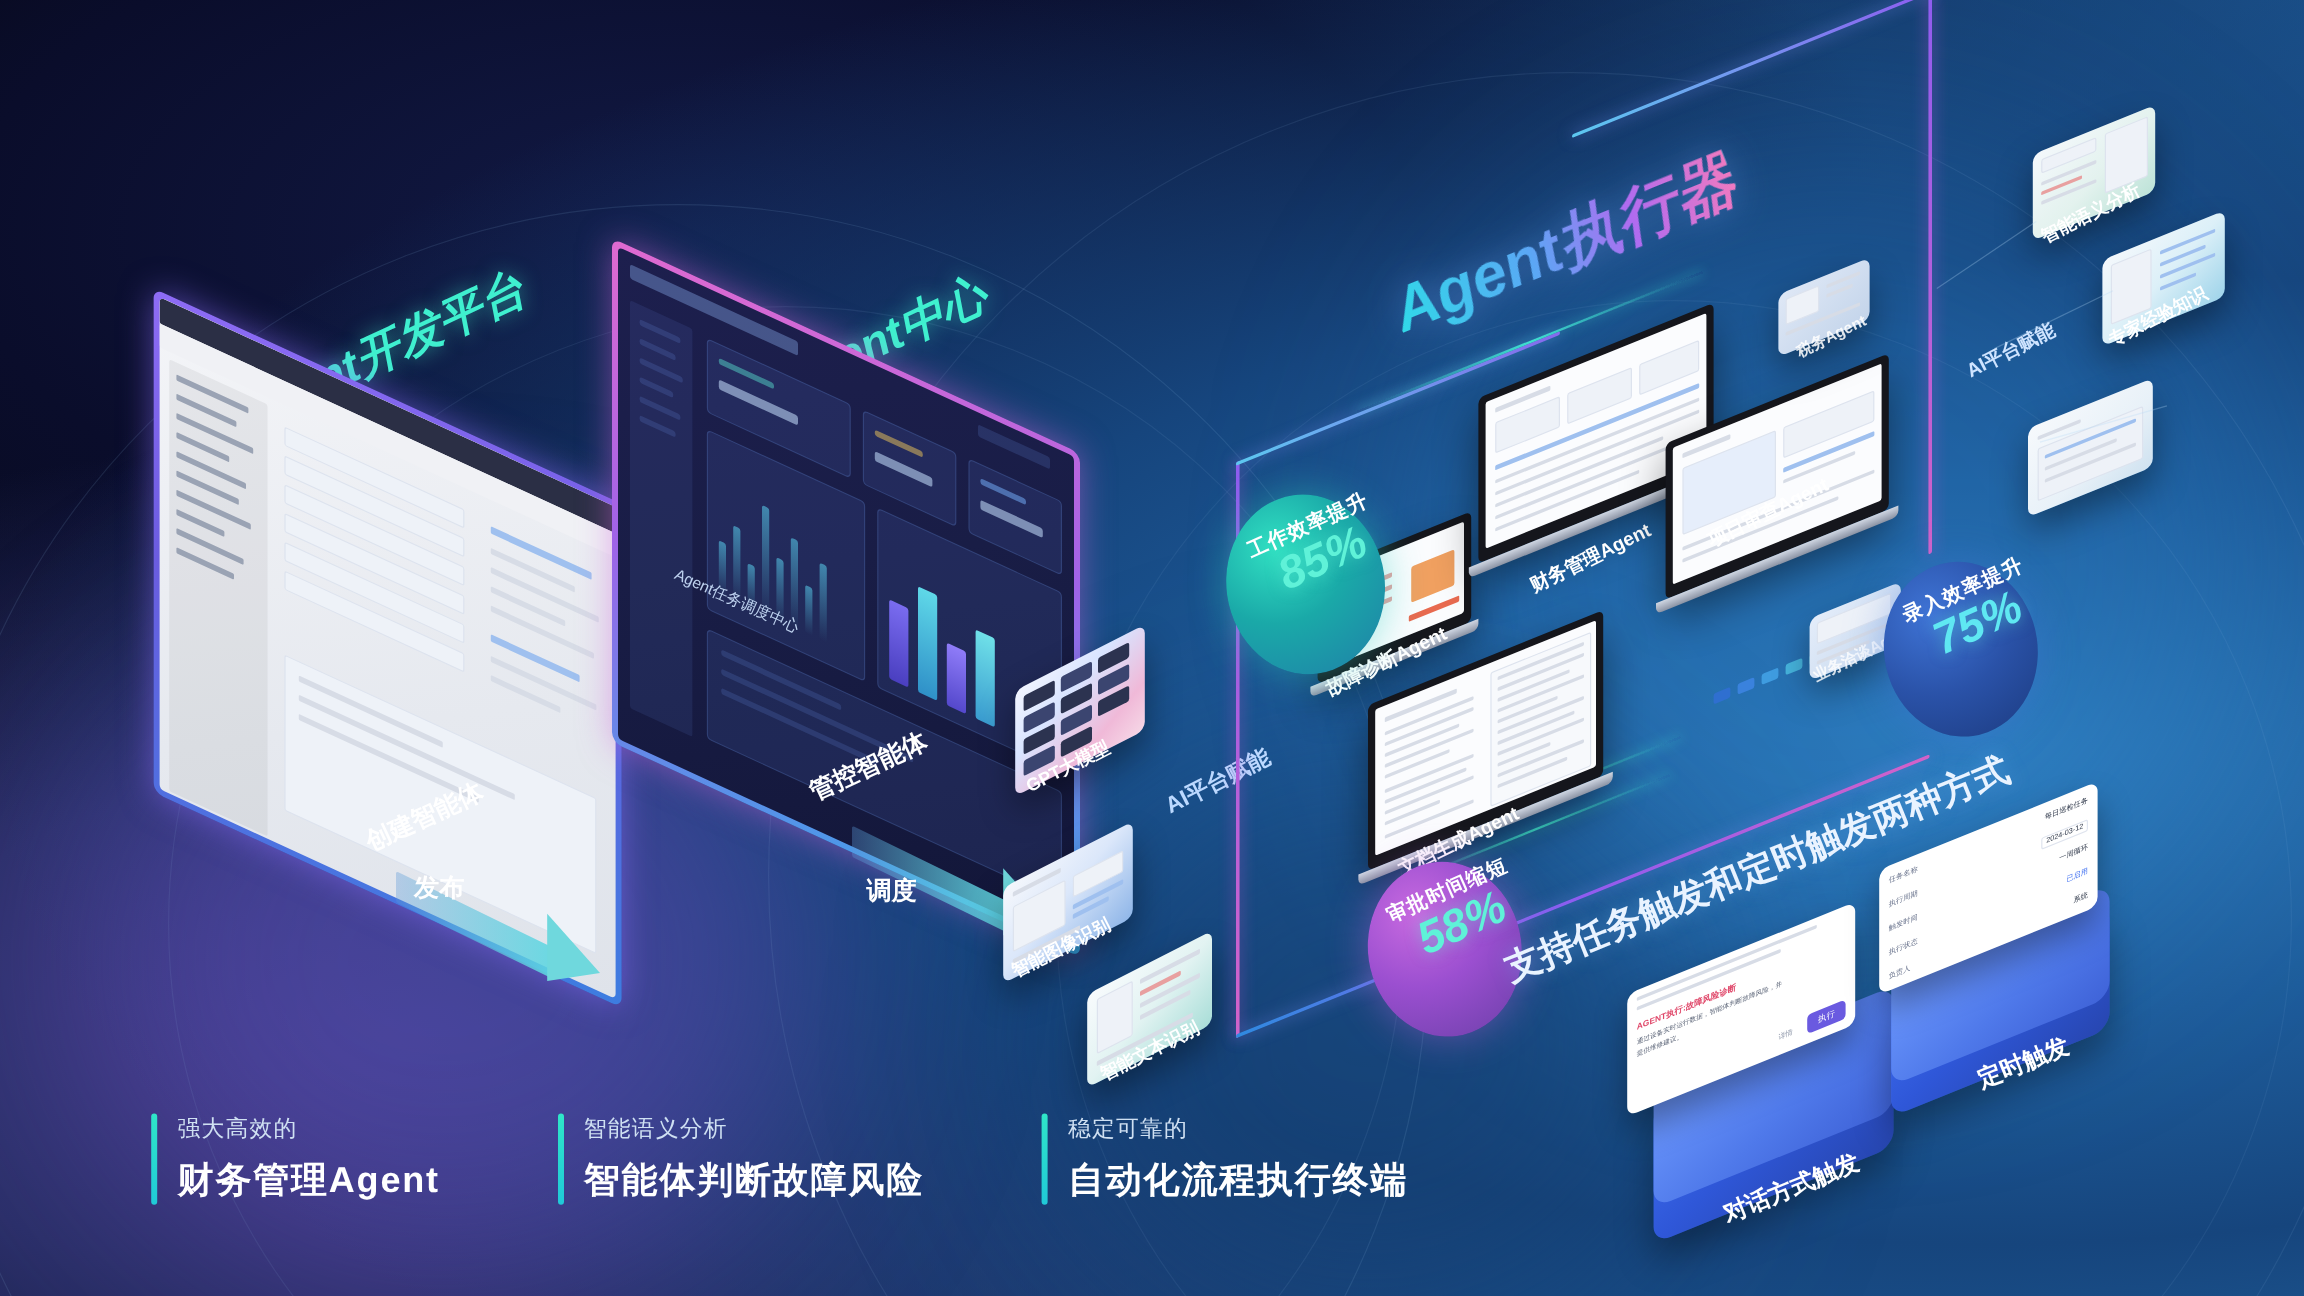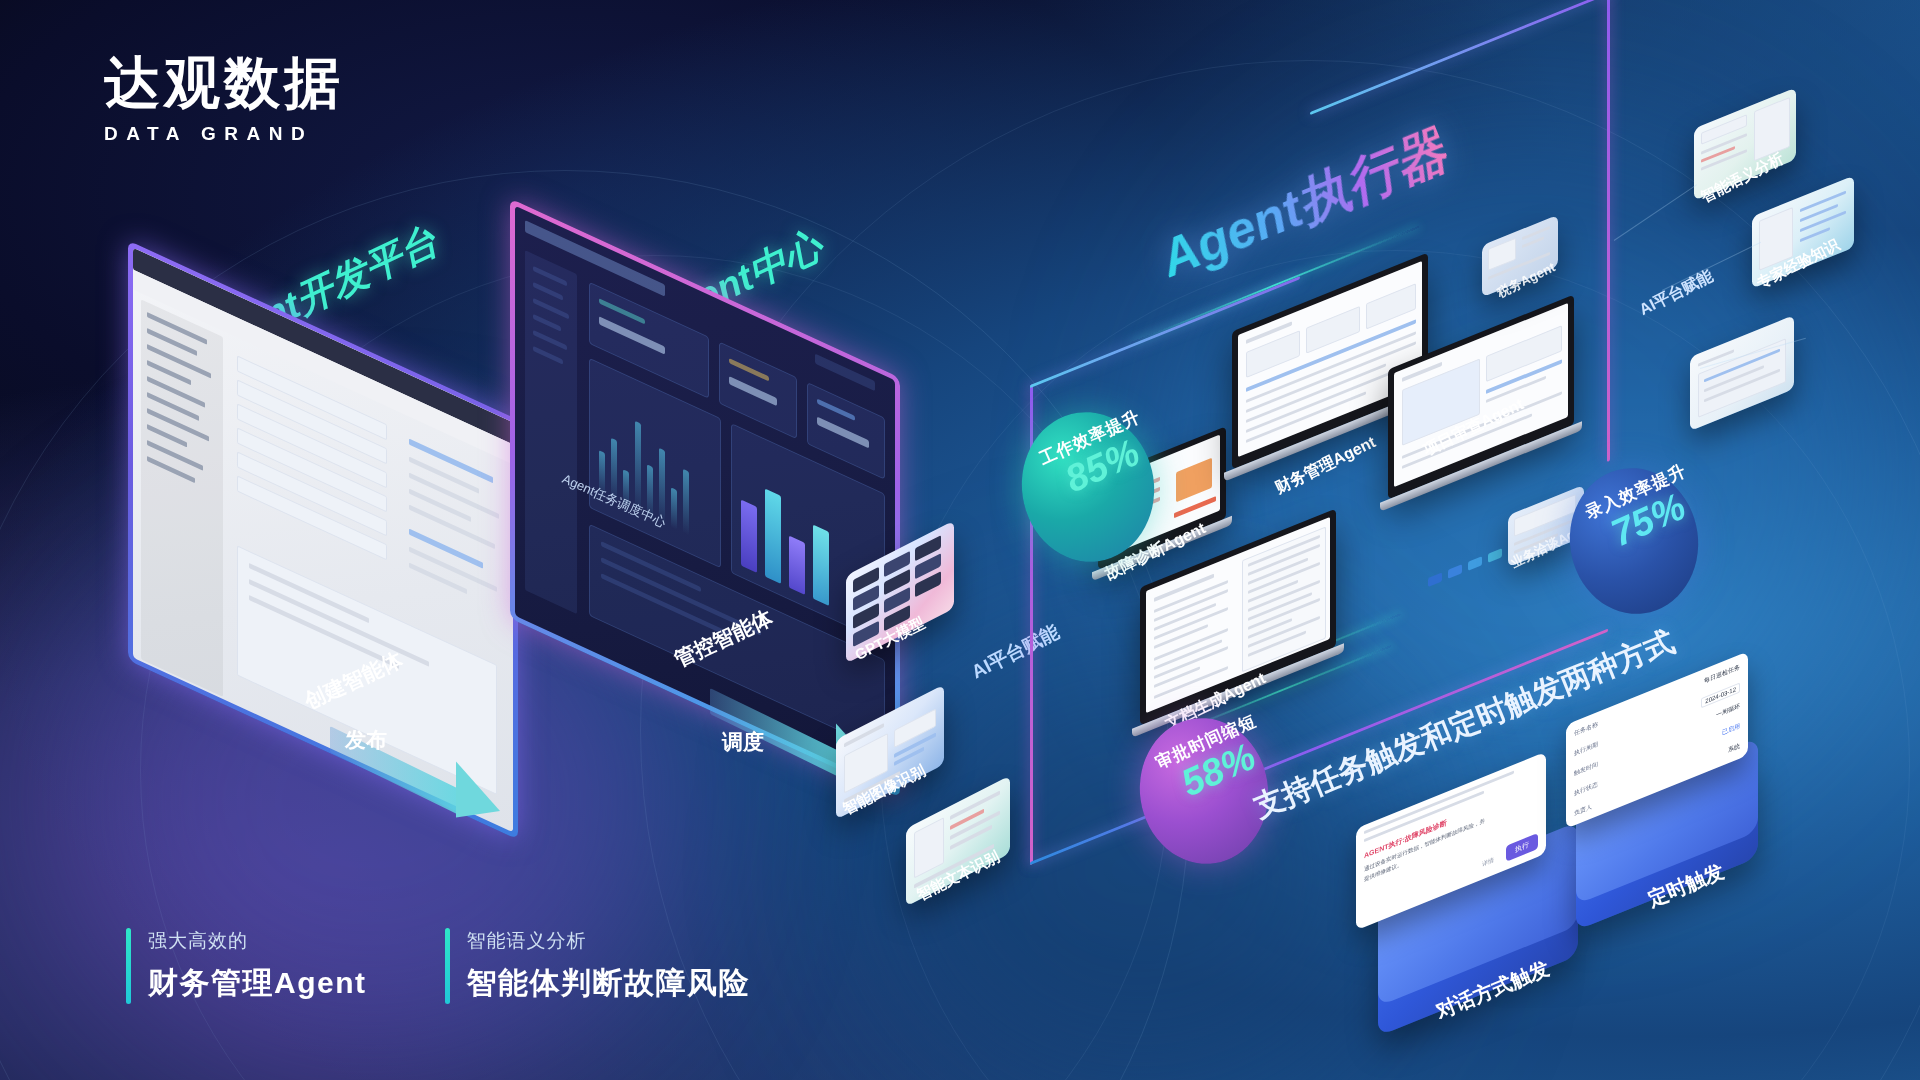--- a/index.html
+++ b/index.html
@@ -134,21 +134,21 @@
         background:linear-gradient(150deg,#3f6ff0 0%,#2f57d8 50%,#2746b0 100%);
         box-shadow:0 16px 30px rgba(0,0,0,.35);}
   .slab-top{position:absolute;border-radius:14px;
         background:linear-gradient(150deg,#6f9bff 0%,#4f79ea 60%,#3f63d8 100%);}
   .chatcard{position:absolute;background:#fff;border-radius:8px;overflow:hidden;
             box-shadow:0 14px 26px rgba(0,0,0,.35);}
   .trigger-label{position:absolute;color:#fff;font-size:20px;font-weight:700;white-space:nowrap;
                  transform:rotate(-22deg);transform-origin:left top;}
 
   
-  #captions{position:absolute;left:126px;top:928px;display:flex;gap:78px;}
+  #captions{position:absolute;left:126px;top:928px;display:flex;gap:98px;}
   .cap-item{display:flex;align-items:stretch;gap:17px;}
   .cap-bar{width:5px;border-radius:3px;background:linear-gradient(180deg,#2fe6c8,#20c9d8);}
   .cap-sub{font-size:19px;color:#cfe0f2;letter-spacing:1px;margin-bottom:9px;}
   .cap-main{font-size:30px;color:#fff;font-weight:700;letter-spacing:1.5px;}
 
   
   .conn{position:absolute;background:rgba(180,215,245,.30);height:1px;transform-origin:left center;}
 </style>
 </head>
 <body>
@@ -156,24 +156,20 @@
 <div id="stage">
 
   <div class="glow g1"></div>
   <div class="glow g2"></div>
   <div class="glow g3"></div>
   <div class="ring r1"></div>
   <div class="ring r2"></div>
   <div class="ring r3"></div>
   <div class="ring r4"></div>
 
-  <div id="logo">
-    <div class="cn">达观数据</div>
-    <div class="en">DATA GRAND</div>
-  </div>
 
   <div class="sect-title" id="t-dev">Agent开发平台</div>
   <div class="sect-title" id="t-multi">Multi-Agent中心</div>
   <div class="sect-title" id="t-exec">Agent执行器</div>
 
   <div class="bigscreen" style="left:128px;top:330px;width:390px;height:420px;
               transform:matrix(1,0.46,0,1,0,0) rotate(0deg);">
     <div class="bezel violet"></div>
     <div class="panel light">
       <div class="row" style="left:0;top:0;width:100%;height:22px;background:#2b2f45;"></div>
@@ -540,15 +536,22 @@
         <div class="cap-main">财务管理Agent</div>
       </div>
     </div>
     <div class="cap-item">
       <div class="cap-bar"></div>
       <div>
         <div class="cap-sub">智能语义分析</div>
         <div class="cap-main">智能体判断故障风险</div>
       </div>
     </div>
+    <div class="cap-item">
+      <div class="cap-bar"></div>
+      <div>
+        <div class="cap-sub">稳定可靠的</div>
+        <div class="cap-main">自动化流程执行终端</div>
+      </div>
+    </div>
   </div>
 
 </div>
 
 </body></html>

